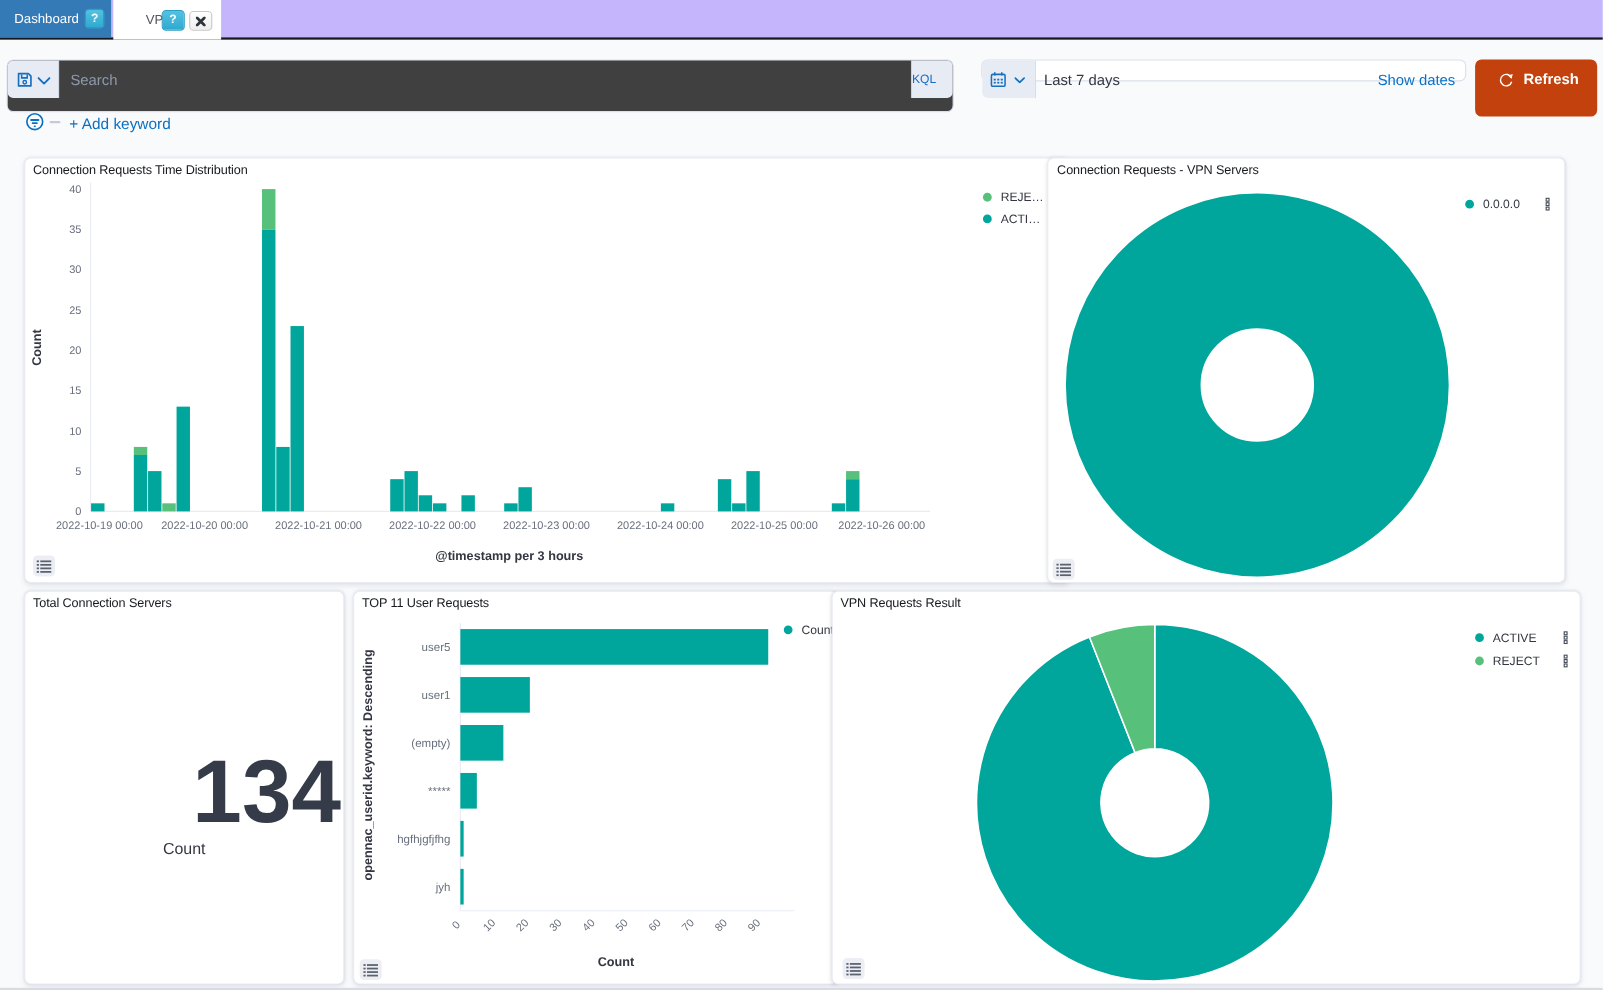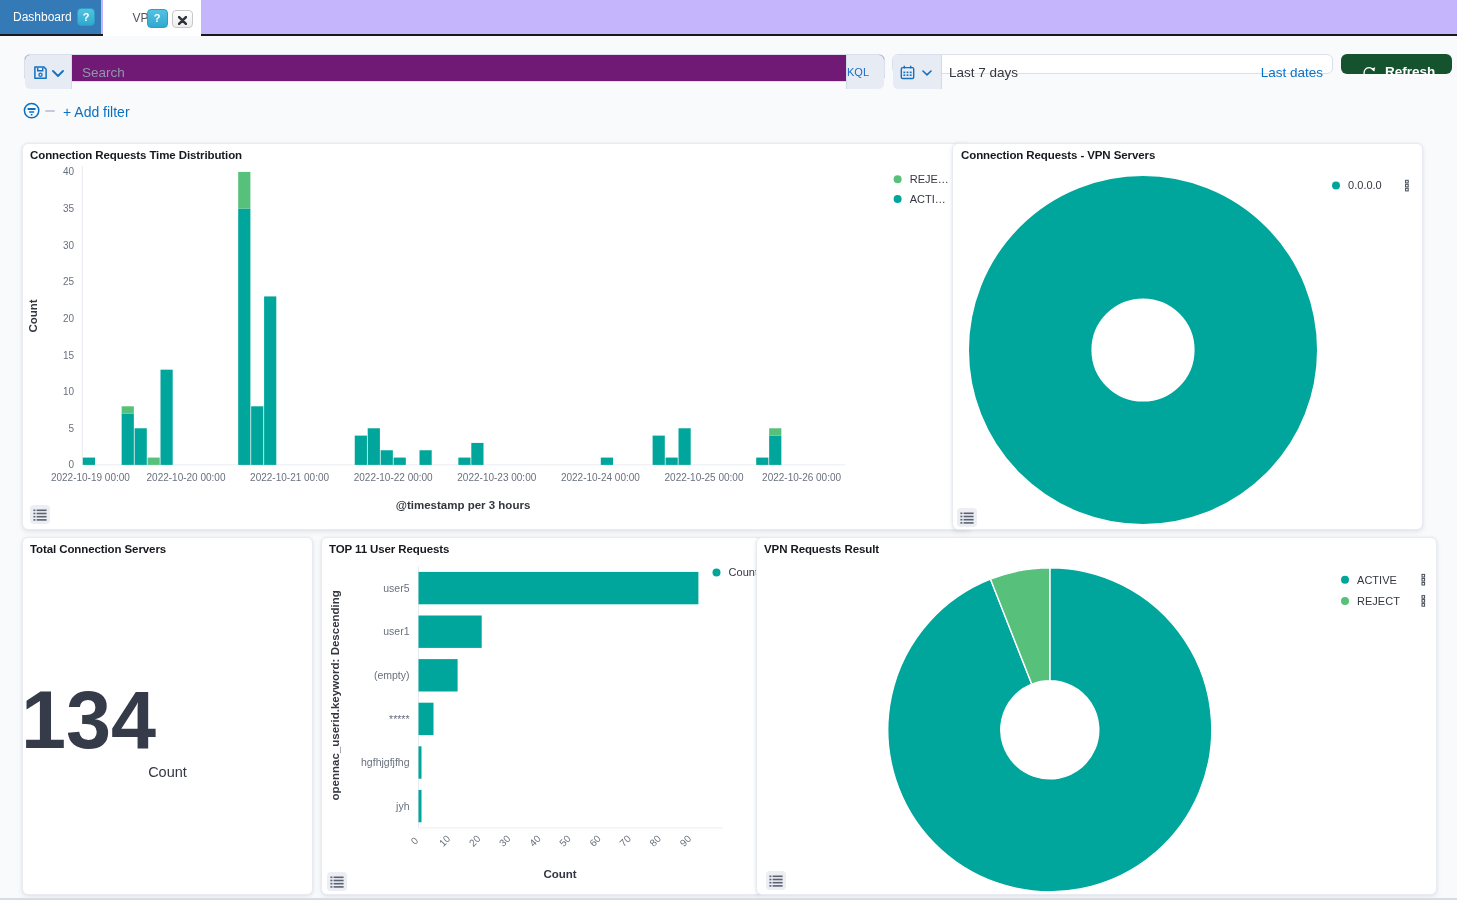--- a/index.html
+++ b/index.html
@@ -1,19 +1,19 @@
 <!DOCTYPE html>
 <html><head><meta charset="utf-8"><style>
 * { margin:0; padding:0; box-sizing:border-box; }
 html,body { width:1457px; height:900px; overflow:hidden; background:#f9fafc;
   font-family:"Liberation Sans", sans-serif; -webkit-font-smoothing:antialiased; }
 .abs { position:absolute; }
 .panel { position:absolute; background:#fff; border:1px solid #e8ecf2; border-radius:6px;
   box-shadow:0 2px 5px rgba(90,100,125,.13), 0 0 2px rgba(90,100,125,.10); }
-.ptitle { position:absolute; left:7px; top:5px; font-size:11.5px; font-weight:bold; color:#16191e; letter-spacing:-0.1px; }
+.ptitle { position:absolute; left:7px; top:5px; font-size:11.5px; font-weight:normal; color:#16191e; letter-spacing:-0.1px; }
 </style></head>
 <body>
 
 <div class="abs" style="left:0;top:0;width:1457px;height:36px;background:#c4b5fd">
   <div class="abs" style="left:0;top:34px;width:1457px;height:2px;background:#17191c"></div>
   <div class="abs" style="left:0;top:0;width:101px;height:34px;background:#337ab7">
     <span class="abs" style="left:13px;top:10px;font-size:12px;color:#fff">Dashboard</span>
     <span class="abs" style="left:77px;top:8px;width:18px;height:18px;border-radius:4px;
       background:linear-gradient(180deg,#52c2e2,#30a9cf);border:1px solid #2e9fc3;
       color:#fff;font-size:11px;font-weight:bold;text-align:center;line-height:16px">?</span>
@@ -25,21 +25,21 @@
       color:#fff;font-size:11px;font-weight:bold;text-align:center;line-height:16.5px">?</span>
     <span class="abs" style="left:69px;top:9.5px;width:20.5px;height:18px;border-radius:4px;
       background:linear-gradient(180deg,#fff,#ededed);border:1px solid #c8c8c8;text-align:center">
       <svg width="9" height="9" viewBox="0 0 10 10" style="margin-top:4px">
           <path d="M1.2 1.2 L8.8 8.8 M8.8 1.2 L1.2 8.8" stroke="#2f333c" stroke-width="2.8" stroke-linecap="round"></path>
         </svg>
     </span>
   </div>
 </div>
 
-<div class="abs" style="left:24px;top:54px;width:861px;height:28px;background:#701a75;
+<div class="abs" style="left:6px;top:54px;width:861px;height:48px;background:#404040;
   border:1px solid #d9dfeb;border-radius:6px">
   <div class="abs" style="left:0;top:0;width:46.5px;height:34px;background:#e7ebf4;
     border-right:1px solid #d3dae6;border-radius:5px 0 0 5px">
     <svg width="15" height="15" viewBox="0 0 16 16" style="position:absolute;left:8px;top:9.5px">
       <path d="M2 2 h9.5 L14 4.5 V14 H2 Z" fill="none" stroke="#1570bf" stroke-width="1.6" stroke-linejoin="round"></path>
       <path d="M5 2.8 v3.4 h5.4 V2.8" fill="none" stroke="#1570bf" stroke-width="1.5"></path>
       <circle cx="8" cy="10.4" r="1.7" fill="none" stroke="#1570bf" stroke-width="1.4"></circle>
     </svg>
     <svg width="12" height="7" viewBox="0 0 12 7" style="position:absolute;left:27px;top:14.5px">
       <path d="M1 1 L6 6 L11 1" fill="none" stroke="#1570bf" stroke-width="1.8" stroke-linecap="round" stroke-linejoin="round"></path>
@@ -65,40 +65,40 @@
       <rect x="3.6" y="10" width="2" height="1.7"></rect>
           <rect x="7" y="10" width="2" height="1.7"></rect>
           <rect x="10.4" y="10" width="2" height="1.7"></rect>
         </g>
     </svg>
     <svg width="10" height="6" viewBox="0 0 10 6" style="position:absolute;left:29px;top:15px">
       <path d="M1 1 L5 4.8 L9 1" fill="none" stroke="#1570bf" stroke-width="1.6" stroke-linecap="round" stroke-linejoin="round"></path>
     </svg>
   </div>
   <span class="abs" style="left:56px;top:10px;font-size:13.5px;color:#343741">Last 7 days</span>
-  <span class="abs" style="right:9px;top:10px;font-size:13.5px;color:#0871c8">Last dates</span>
-</div>
-
-<div class="abs" style="left:1341px;top:54px;width:111px;height:20px;background:#14532d;
+  <span class="abs" style="right:9px;top:10px;font-size:13.5px;color:#0871c8">Show dates</span>
+</div>
+
+<div class="abs" style="left:1341px;top:54px;width:111px;height:52px;background:#c2410c;
   border-radius:6px;color:#fff">
   <svg width="13" height="13" viewBox="0 0 14 14" style="position:absolute;left:22px;top:11.5px">
     <path d="M12.1 8.9 A5.6 5.6 0 1 1 11.9 5.2" fill="none" stroke="#fff" stroke-width="1.4"></path>
     <path d="M12.6 0.9 L12.6 5.6 L8.4 3.5 Z" fill="#fff" stroke="none" transform="rotate(14 11 3.5)"></path>
   </svg>
   <span class="abs" style="left:44px;top:10px;font-size:13.5px;font-weight:bold">Refresh</span>
 </div>
 
 <svg width="18" height="18" viewBox="0 0 18 18" class="abs" style="left:23px;top:101.8px">
   <circle cx="8.6" cy="8.6" r="7.2" fill="none" stroke="#0770c3" stroke-width="1.5"></circle>
   <rect x="4.4" y="6.1" width="8.4" height="1.8" rx="0.9" fill="#0770c3"></rect>
   <rect x="5.9" y="9.2" width="5.4" height="1.6" rx="0.8" fill="#0770c3"></rect>
   <rect x="7.6" y="12" width="2" height="1.5" rx="0.7" fill="#0770c3"></rect>
 </svg>
 <div class="abs" style="left:44.7px;top:109.5px;width:10px;height:2px;background:#c3cbd8;border-radius:1px"></div>
-<span class="abs" style="left:63px;top:103.5px;font-size:14px;color:#0c70c0">+ Add filter</span>
+<span class="abs" style="left:63px;top:103.5px;font-size:14px;color:#0c70c0">+ Add keyword</span>
 
 <div class="panel" style="left:22px;top:143px;width:950px;height:386.5px">
   <div class="ptitle">Connection Requests Time Distribution</div>
   <svg width="948" height="384" viewBox="0 0 948 384" style="position:absolute;left:0;top:0">
       <line x1="59.4" y1="22" x2="59.4" y2="320.9" stroke="#e8ecf2" stroke-width="1"></line>
       <line x1="59.4" y1="320.9" x2="822.5" y2="320.9" stroke="#e8ecf2" stroke-width="1"></line>
       <text x="51" y="324.4" font-size="10" fill="#69707d" text-anchor="end">0</text>
       <text x="51" y="287.8" font-size="10" fill="#69707d" text-anchor="end">5</text>
       <text x="51" y="251.1" font-size="10" fill="#69707d" text-anchor="end">10</text>
       <text x="51" y="214.5" font-size="10" fill="#69707d" text-anchor="end">15</text>
@@ -179,21 +179,21 @@
         <rect x="3.4" y="7.7" width="2" height="1.6" fill="#5a6270"></rect>
         <rect x="6.6" y="7.7" width="10" height="1.6" fill="#5a6270"></rect>
         <rect x="3.4" y="10.9" width="2" height="1.6" fill="#5a6270"></rect>
         <rect x="6.6" y="10.9" width="10" height="1.6" fill="#5a6270"></rect>
         <rect x="3.4" y="14.100000000000001" width="2" height="1.6" fill="#5a6270"></rect>
         <rect x="6.6" y="14.100000000000001" width="10" height="1.6" fill="#5a6270"></rect>
       </svg></div>
 </div>
 <div class="panel" style="left:22px;top:536.7px;width:291px;height:358.3px">
   <div class="ptitle">Total Connection Servers</div>
-  <div id="bignum" class="abs" style="left:-2px;top:142.2px;width:289px;text-align:left;font-size:81px;
+  <div id="bignum" class="abs" style="left:-2px;top:142.2px;width:289px;text-align:right;font-size:81px;
     font-weight:bold;color:#353b48;line-height:81px">134</div>
   <div class="abs" style="left:0;top:226px;width:289px;text-align:center;font-size:14.5px;color:#343741">Count</div>
 </div>
 <div class="panel" style="left:321px;top:536.7px;width:441px;height:358.3px">
   <div class="ptitle">TOP 11 User Requests</div>
   <svg width="439" height="356" viewBox="0 0 439 356" style="position:absolute;left:0;top:0">
       <line x1="96.5" y1="28.3" x2="96.5" y2="289.9" stroke="#e8ecf2" stroke-width="1"></line>
       <line x1="96.5" y1="289.9" x2="400" y2="289.9" stroke="#e8ecf2" stroke-width="1"></line>
       <rect x="96.5" y="33.9" width="279.9" height="32.4" fill="#00a69b"></rect>
       <text x="87.5" y="53.7" font-size="10.5" fill="#69707d" text-anchor="end">user5</text>

